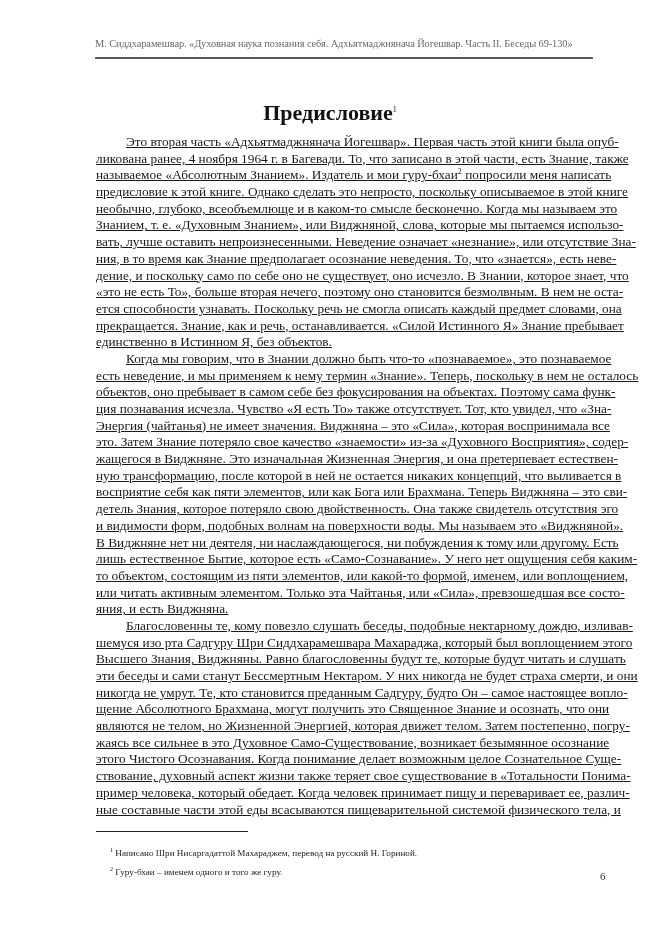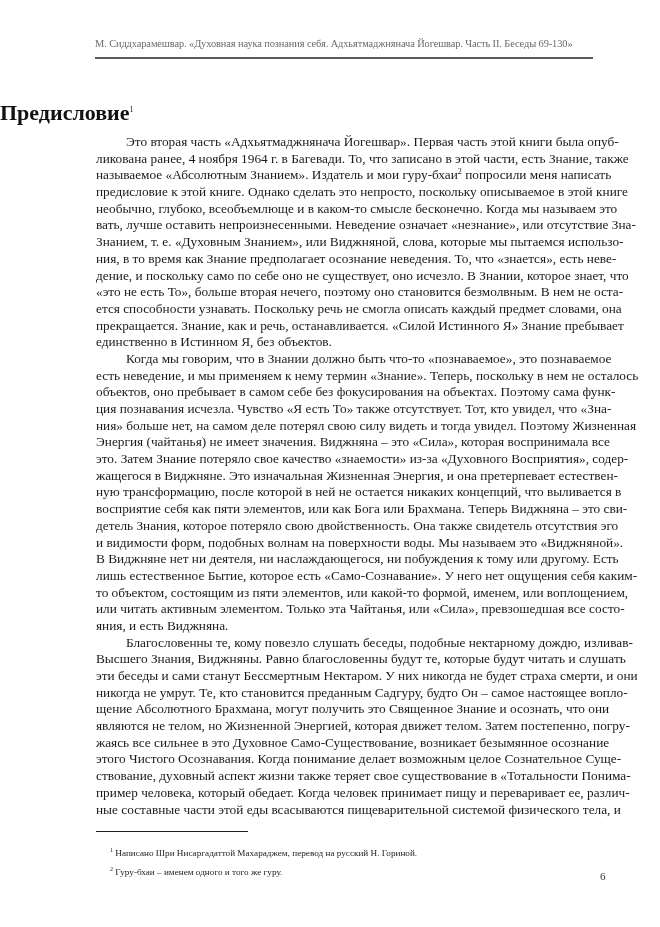--- a/index.html
+++ b/index.html
@@ -2,26 +2,26 @@
 <html><head>
 <meta charset="utf-8">
 <style>
   html, body { margin: 0; padding: 0; background: #ffffff; }
   body { width: 660px; height: 927px; position: relative; overflow: hidden;
          font-family: "Liberation Serif", "DejaVu Serif", serif; color: #1a1a1a; }
   .page { position: absolute; left: 0; top: 0; width: 660px; height: 762px; background: #fff; }
   .running-header { position: absolute; left: 95px; top: 38px; width: 495px;
         font-size: 10.4px; color: #6b6b6b; white-space: nowrap; letter-spacing: -0.1px; }
   .header-rule { position: absolute; left: 95px; top: 57px; width: 498px; height: 2px; background: #5a5a5a; }
-  .title { position: absolute; left: 0; width: 660px; top: 100px; 
+  .title { position: absolute; left: 0; width: 660px; top: 100px; text-align: center;
         font-size: 22px; font-weight: bold; color: #111; }
   .title sup { font-size: 8px; font-weight: normal; vertical-align: super; }
   .body-text { position: absolute; left: 96px; top: 134px; width: 488px; }
   .line { font-size: 13.3px; line-height: 16.7px; height: 16.7px; white-space: nowrap;
-          text-align: justify; text-align-last: justify; overflow: visible; }
+          text-align: justify; text-align-last: justify; overflow: visible; text-decoration: underline; }
   .line.last { text-align-last: left; }
   .line.indent { padding-left: 30px; }
   .line sup { font-size: 8px; line-height: 0; }
   .fn-rule { position: absolute; left: 96px; top: 831px; width: 152px; height: 1px; background: #222; }
   .footnotes { position: absolute; left: 110px; top: 842px; width: 470px; }
   .fn { font-size: 9.2px; line-height: 16px; color: #222; white-space: nowrap; }
   .fn sup { font-size: 6px; }
   .page-number { position: absolute; left: 600px; top: 870px; font-size: 11px; color: #333; }
 </style>
 </head>
@@ -33,50 +33,50 @@
 
   <div class="title"><span>Предисловие</span><sup>1</sup></div>
 
   <div class="body-text" id="body-text">
       <div>
         <div class="line indent"><span>Это вторая часть «Адхьятмаджнянача Йогешвар». Первая часть этой книги была опуб-</span></div>
         <div class="line"><span>ликована ранее, 4 ноября 1964 г. в Багевади. То, что записано в этой части, есть Знание, также</span></div>
         <div class="line"><span>называемое «Абсолютным Знанием». Издатель и мои гуру-бхаи</span><sup>2</sup><span> попросили меня написать</span></div>
         <div class="line"><span>предисловие к этой книге. Однако сделать это непросто, поскольку описываемое в этой книге</span></div>
         <div class="line"><span>необычно, глубоко, всеобъемлюще и в каком-то смысле бесконечно. Когда мы называем это</span></div>
+        <div class="line"><span>Знанием, т. е. «Духовным Знанием», или Виджняной, слова, которые мы пытаемся использо-</span></div>
         <div class="line"><span>вать, лучше оставить непроизнесенными. Неведение означает «незнание», или отсутствие Зна-</span></div>
-        <div class="line"><span>Знанием, т. е. «Духовным Знанием», или Виджняной, слова, которые мы пытаемся использо-</span></div>
         <div class="line"><span>ния, в то время как Знание предполагает осознание неведения. То, что «знается», есть неве-</span></div>
         <div class="line"><span>дение, и поскольку само по себе оно не существует, оно исчезло. В Знании, которое знает, что</span></div>
         <div class="line"><span>«это не есть То», больше вторая нечего, поэтому оно становится безмолвным. В нем не оста-</span></div>
         <div class="line"><span>ется способности узнавать. Поскольку речь не смогла описать каждый предмет словами, она</span></div>
         <div class="line"><span>прекращается. Знание, как и речь, останавливается. «Силой Истинного Я» Знание пребывает</span></div>
         <div class="line last"><span>единственно в Истинном Я, без объектов.</span></div>
       </div>
       <div>
         <div class="line indent"><span>Когда мы говорим, что в Знании должно быть что-то «познаваемое», это познаваемое</span></div>
         <div class="line"><span>есть неведение, и мы применяем к нему термин «Знание». Теперь, поскольку в нем не осталось</span></div>
         <div class="line"><span>объектов, оно пребывает в самом себе без фокусирования на объектах. Поэтому сама функ-</span></div>
         <div class="line"><span>ция познавания исчезла. Чувство «Я есть То» также отсутствует. Тот, кто увидел, что «Зна-</span></div>
-        <div class="line"><span>ния» больше нет, на самом деле потерял свою силу видеть и тогда увидел. Поэтому Жизненная</span></div>
         <div class="line"><span>Энергия (чайтанья) не имеет значения. Виджняна – это «Сила», которая воспринимала все</span></div>
         <div class="line"><span>это. Затем Знание потеряло свое качество «знаемости» из-за «Духовного Восприятия», содер-</span></div>
         <div class="line"><span>жащегося в Виджняне. Это изначальная Жизненная Энергия, и она претерпевает естествен-</span></div>
         <div class="line"><span>ную трансформацию, после которой в ней не остается никаких концепций, что выливается в</span></div>
         <div class="line"><span>восприятие себя как пяти элементов, или как Бога или Брахмана. Теперь Виджняна – это сви-</span></div>
         <div class="line"><span>детель Знания, которое потеряло свою двойственность. Она также свидетель отсутствия эго</span></div>
         <div class="line"><span>и видимости форм, подобных волнам на поверхности воды. Мы называем это «Виджняной».</span></div>
         <div class="line"><span>В Виджняне нет ни деятеля, ни наслаждающегося, ни побуждения к тому или другому. Есть</span></div>
         <div class="line"><span>лишь естественное Бытие, которое есть «Само-Сознавание». У него нет ощущения себя каким-</span></div>
         <div class="line"><span>то объектом, состоящим из пяти элементов, или какой-то формой, именем, или воплощением,</span></div>
         <div class="line"><span>или читать активным элементом. Только эта Чайтанья, или «Сила», превзошедшая все состо-</span></div>
         <div class="line last"><span>яния, и есть Виджняна.</span></div>
       </div>
       <div>
         <div class="line indent"><span>Благословенны те, кому повезло слушать беседы, подобные нектарному дождю, изливав-</span></div>
+        <div class="line"><span>шемуся изо рта Садгуру Шри Сиддхарамешвара Махараджа, который был воплощением этого</span></div>
         <div class="line"><span>Высшего Знания, Виджняны. Равно благословенны будут те, которые будут читать и слушать</span></div>
         <div class="line"><span>эти беседы и сами станут Бессмертным Нектаром. У них никогда не будет страха смерти, и они</span></div>
         <div class="line"><span>никогда не умрут. Те, кто становится преданным Садгуру, будто Он – самое настоящее вопло-</span></div>
         <div class="line"><span>щение Абсолютного Брахмана, могут получить это Священное Знание и осознать, что они</span></div>
         <div class="line"><span>являются не телом, но Жизненной Энергией, которая движет телом. Затем постепенно, погру-</span></div>
         <div class="line"><span>жаясь все сильнее в это Духовное Само-Существование, возникает безымянное осознание</span></div>
         <div class="line"><span>этого Чистого Осознавания. Когда понимание делает возможным целое Сознательное Суще-</span></div>
         <div class="line"><span>ствование, духовный аспект жизни также теряет свое существование в «Тотальности Понима-</span></div>
         <div class="line"><span>пример человека, который обедает. Когда человек принимает пищу и переваривает ее, различ-</span></div>
         <div class="line last"><span>ные составные части этой еды всасываются пищеварительной системой физического тела, и</span></div>

